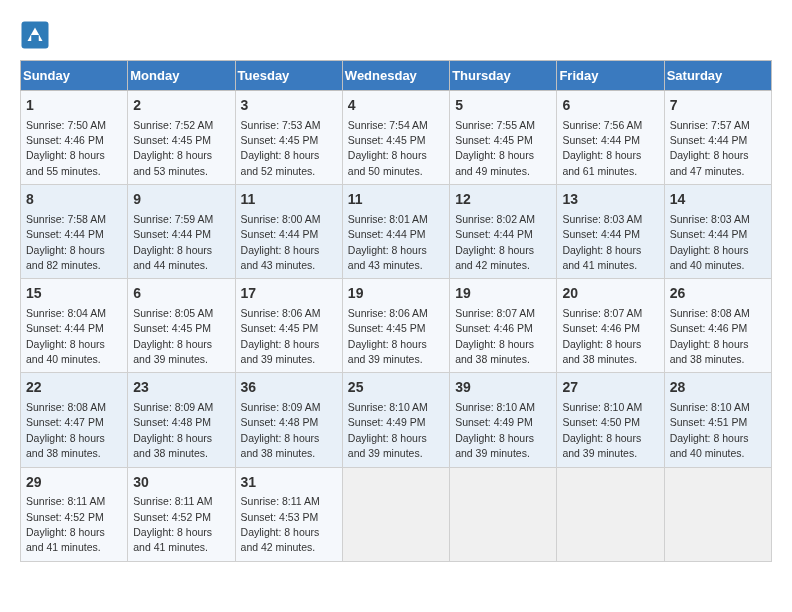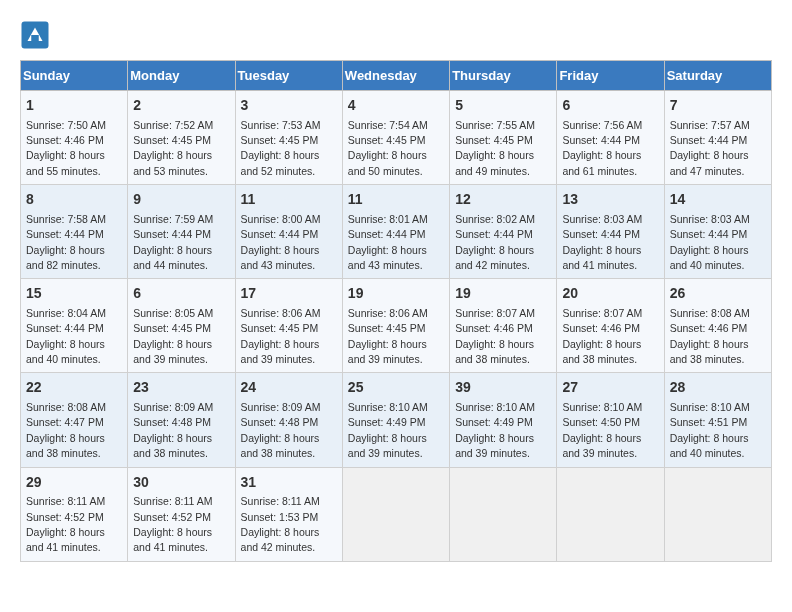--- a/index.html
+++ b/index.html
@@ -262,21 +262,21 @@
         <span class="day-info">Sunset: 4:47 PM</span><br>
         <span class="day-info">Daylight: 8 hours and 38 minutes.</span>
       </td>
         <td>
         <span class="day-num">23</span>
         <span class="day-info">Sunrise: 8:09 AM</span><br>
         <span class="day-info">Sunset: 4:48 PM</span><br>
         <span class="day-info">Daylight: 8 hours and 38 minutes.</span>
       </td>
         <td>
-        <span class="day-num">24</span>
+        <span class="day-num">36</span>
         <span class="day-info">Sunrise: 8:09 AM</span><br>
         <span class="day-info">Sunset: 4:48 PM</span><br>
         <span class="day-info">Daylight: 8 hours and 38 minutes.</span>
       </td>
         <td>
         <span class="day-num">25</span>
         <span class="day-info">Sunrise: 8:10 AM</span><br>
         <span class="day-info">Sunset: 4:49 PM</span><br>
         <span class="day-info">Daylight: 8 hours and 39 minutes.</span>
       </td>
@@ -308,21 +308,21 @@
       </td>
         <td>
         <span class="day-num">30</span>
         <span class="day-info">Sunrise: 8:11 AM</span><br>
         <span class="day-info">Sunset: 4:52 PM</span><br>
         <span class="day-info">Daylight: 8 hours and 41 minutes.</span>
       </td>
         <td>
         <span class="day-num">31</span>
         <span class="day-info">Sunrise: 8:11 AM</span><br>
-        <span class="day-info">Sunset: 1:53 PM</span><br>
+        <span class="day-info">Sunset: 4:53 PM</span><br>
         <span class="day-info">Daylight: 8 hours and 42 minutes.</span>
       </td>
         <td class="empty"></td>
         <td class="empty"></td>
         <td class="empty"></td>
         <td class="empty"></td>
       </tr>
     </tbody>
 </table>
 

